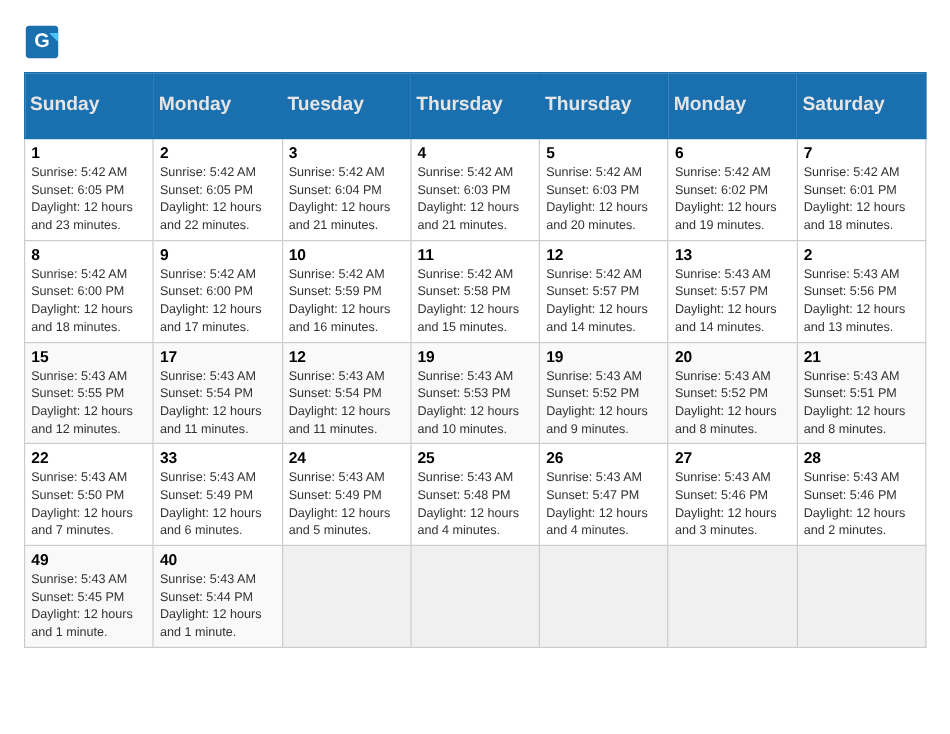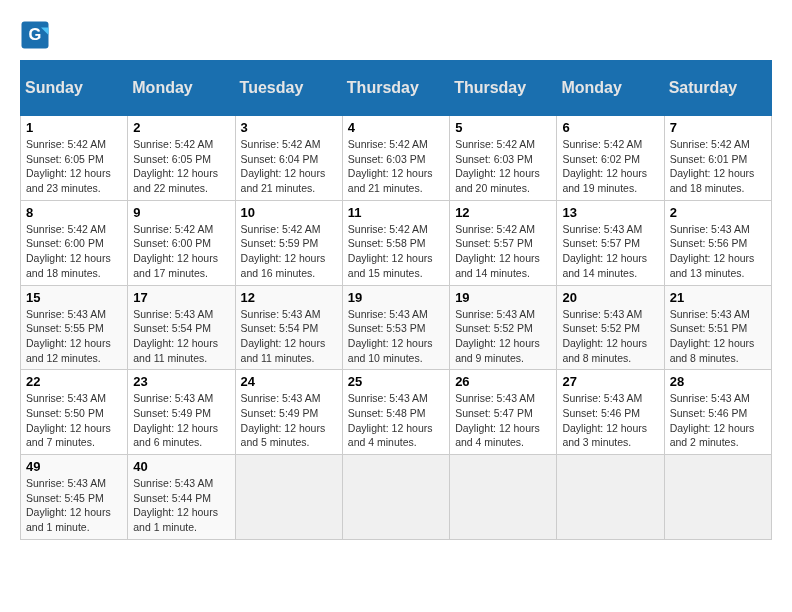--- a/index.html
+++ b/index.html
@@ -147,21 +147,21 @@
         <td><span class="day-num">15</span><span class="cell-text">Sunrise: 5:43 AM<br>Sunset: 5:55 PM<br>Daylight: 12 hours and 12 minutes.</span></td>
         <td><span class="day-num">17</span><span class="cell-text">Sunrise: 5:43 AM<br>Sunset: 5:54 PM<br>Daylight: 12 hours and 11 minutes.</span></td>
         <td><span class="day-num">12</span><span class="cell-text">Sunrise: 5:43 AM<br>Sunset: 5:54 PM<br>Daylight: 12 hours and 11 minutes.</span></td>
         <td><span class="day-num">19</span><span class="cell-text">Sunrise: 5:43 AM<br>Sunset: 5:53 PM<br>Daylight: 12 hours and 10 minutes.</span></td>
         <td><span class="day-num">19</span><span class="cell-text">Sunrise: 5:43 AM<br>Sunset: 5:52 PM<br>Daylight: 12 hours and 9 minutes.</span></td>
         <td><span class="day-num">20</span><span class="cell-text">Sunrise: 5:43 AM<br>Sunset: 5:52 PM<br>Daylight: 12 hours and 8 minutes.</span></td>
         <td><span class="day-num">21</span><span class="cell-text">Sunrise: 5:43 AM<br>Sunset: 5:51 PM<br>Daylight: 12 hours and 8 minutes.</span></td>
       </tr>
       <tr>
         <td><span class="day-num">22</span><span class="cell-text">Sunrise: 5:43 AM<br>Sunset: 5:50 PM<br>Daylight: 12 hours and 7 minutes.</span></td>
-        <td><span class="day-num">23</span><span class="cell-text">Sunrise: 5:43 AM<br>Sunset: 5:49 PM<br>Daylight: 12 hours and 6 minutes.</span></td>
+        <td><span class="day-num">33</span><span class="cell-text">Sunrise: 5:43 AM<br>Sunset: 5:49 PM<br>Daylight: 12 hours and 6 minutes.</span></td>
         <td><span class="day-num">24</span><span class="cell-text">Sunrise: 5:43 AM<br>Sunset: 5:49 PM<br>Daylight: 12 hours and 5 minutes.</span></td>
         <td><span class="day-num">25</span><span class="cell-text">Sunrise: 5:43 AM<br>Sunset: 5:48 PM<br>Daylight: 12 hours and 4 minutes.</span></td>
         <td><span class="day-num">26</span><span class="cell-text">Sunrise: 5:43 AM<br>Sunset: 5:47 PM<br>Daylight: 12 hours and 4 minutes.</span></td>
         <td><span class="day-num">27</span><span class="cell-text">Sunrise: 5:43 AM<br>Sunset: 5:46 PM<br>Daylight: 12 hours and 3 minutes.</span></td>
         <td><span class="day-num">28</span><span class="cell-text">Sunrise: 5:43 AM<br>Sunset: 5:46 PM<br>Daylight: 12 hours and 2 minutes.</span></td>
       </tr>
       <tr class="row-stripe">
         <td><span class="day-num">49</span><span class="cell-text">Sunrise: 5:43 AM<br>Sunset: 5:45 PM<br>Daylight: 12 hours and 1 minute.</span></td>
         <td><span class="day-num">40</span><span class="cell-text">Sunrise: 5:43 AM<br>Sunset: 5:44 PM<br>Daylight: 12 hours and 1 minute.</span></td>
         <td class="empty-cell"></td>

